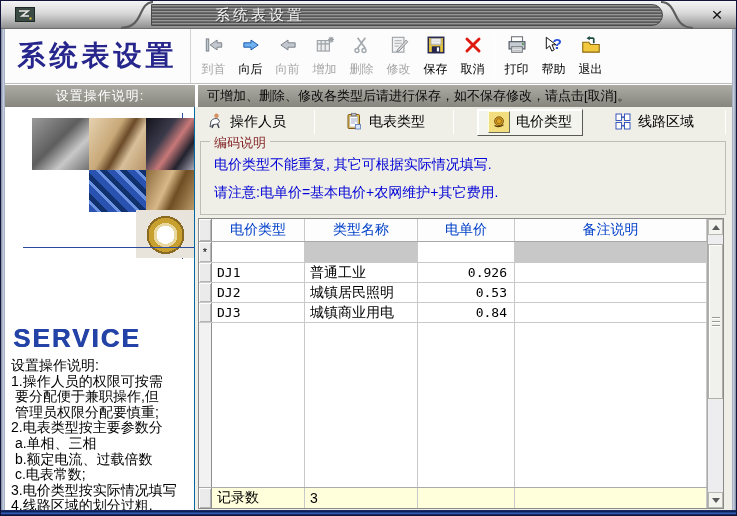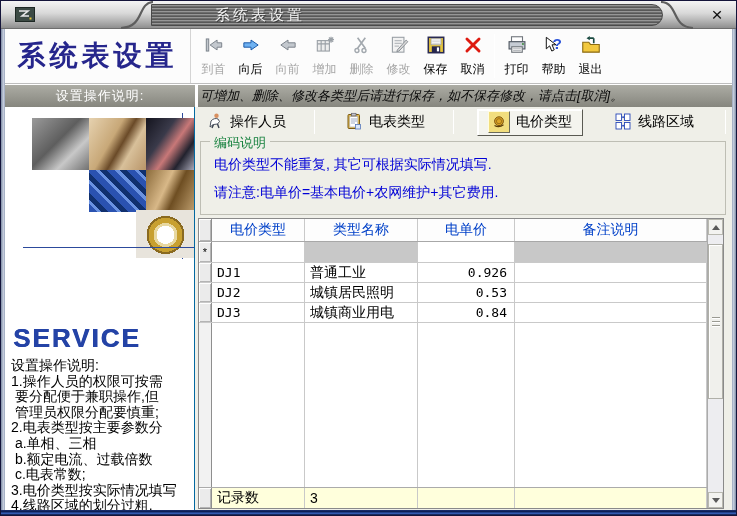--- a/index.html
+++ b/index.html
@@ -26,21 +26,21 @@
   .tb-btn{width:37px;height:50px;display:flex;flex-direction:column;align-items:center;justify-content:center;gap:1px;}
   .tb-btn .lbl{font-size:12px;color:#000;white-space:nowrap;}
   .tb-btn.disabled .lbl{color:#A6A6A6;}
   .tb-sep{width:1px;height:44px;background:#C8C8C8;margin:0 3px;border-right:1px solid #FFF;}
 
   
   .headerbars{position:absolute;left:4px;right:4px;top:84px;height:22px;display:flex;}
   .hbar{background:linear-gradient(180deg,#ACACA4,#86867E);display:flex;align-items:center;}
   .hbar-left{width:190px;justify-content:center;color:#FFF;font-size:13px;letter-spacing:1px;}
   .hbar-gap{width:3px;background:#FFF;}
-  .hbar-right{flex:1;color:#0A0A0A;font-size:13px;padding-left:2px;white-space:nowrap;overflow:hidden;font-style:italic;}
+  .hbar-right{flex:1;color:#0A0A0A;font-size:13px;padding-left:9px;white-space:nowrap;overflow:hidden;}
 
   
   .body-row{position:absolute;left:4px;right:4px;top:106px;bottom:5px;display:flex;}
   .sidebar{width:190px;background:#FFF;position:relative;overflow:hidden;border-right:1px solid #0369a1;}
   .mainpanel{flex:1;background:#EFEFE8;position:relative;overflow:hidden;}
 
   
   .ph{position:absolute;}
   .line-blue{position:absolute;background:#2C4A9C;}
   .service{position:absolute;left:8px;top:216px;font-size:26px;font-weight:800;color:#2443A6;letter-spacing:2px;text-shadow:0.6px 0 0 #2443A6;}
@@ -48,21 +48,21 @@
 
   
   .tabstrip{position:absolute;left:0;top:1px;height:28px;width:100%;display:flex;align-items:center;gap:20px;}
   .tab{display:flex;align-items:center;gap:6px;padding:0 8px;height:26px;font-size:14px;color:#000;}
   .tab-sep{width:1px;height:24px;background:#9A9A92;border-right:1px solid #FFF;}
   .tab.selected{border:1px solid;border-color:#FFFFFF #5A5A52 #5A5A52 #FFFFFF;background:#F4F4EE;box-shadow:1px 1px 0 #FFF inset;height:27px;padding:0 10px;}
   .tab-iconbtn{width:22px;height:22px;background:#F2DE7E;border:1px solid;border-color:#FFFCE0 #6A6A5A #6A6A5A #FFFCE0;display:flex;align-items:center;justify-content:center;}
 
   
   .groupbox{position:absolute;left:5px;top:34px;width:526px;height:74px;border:1px solid #BEBEB4;}
-  .gb-label{position:absolute;left:9px;top:-8px;background:#EFEFE8;padding:0 4px;font-size:13px;color:#15803d;}
+  .gb-label{position:absolute;left:9px;top:-8px;background:#EFEFE8;padding:0 4px;font-size:13px;color:#7f1d1d;}
   .gb-line{position:absolute;left:13px;font-size:14px;color:#0000D6;white-space:nowrap;}
   .gb-line1{top:14px;}
   .gb-line2{top:42px;}
 
   
   .grid{position:absolute;left:3px;top:111px;width:526px;height:291px;background:#FFF;border:1px solid #8A8A8A;display:flex;}
   .grid-cols{flex:1;display:flex;flex-direction:column;}
   .grow{display:flex;width:100%;}
   .gcell{border-right:1px solid #C9C9C9;overflow:hidden;white-space:nowrap;display:flex;align-items:center;font-size:14px;color:#000;}
   .c-sel{width:13px;background:#EBEBEB;border-right:1px solid #8E8E8E;box-shadow:inset 1px 1px 0 #FFF, inset -1px -1px 0 #B4B4B4;justify-content:center;font-size:11px;}

